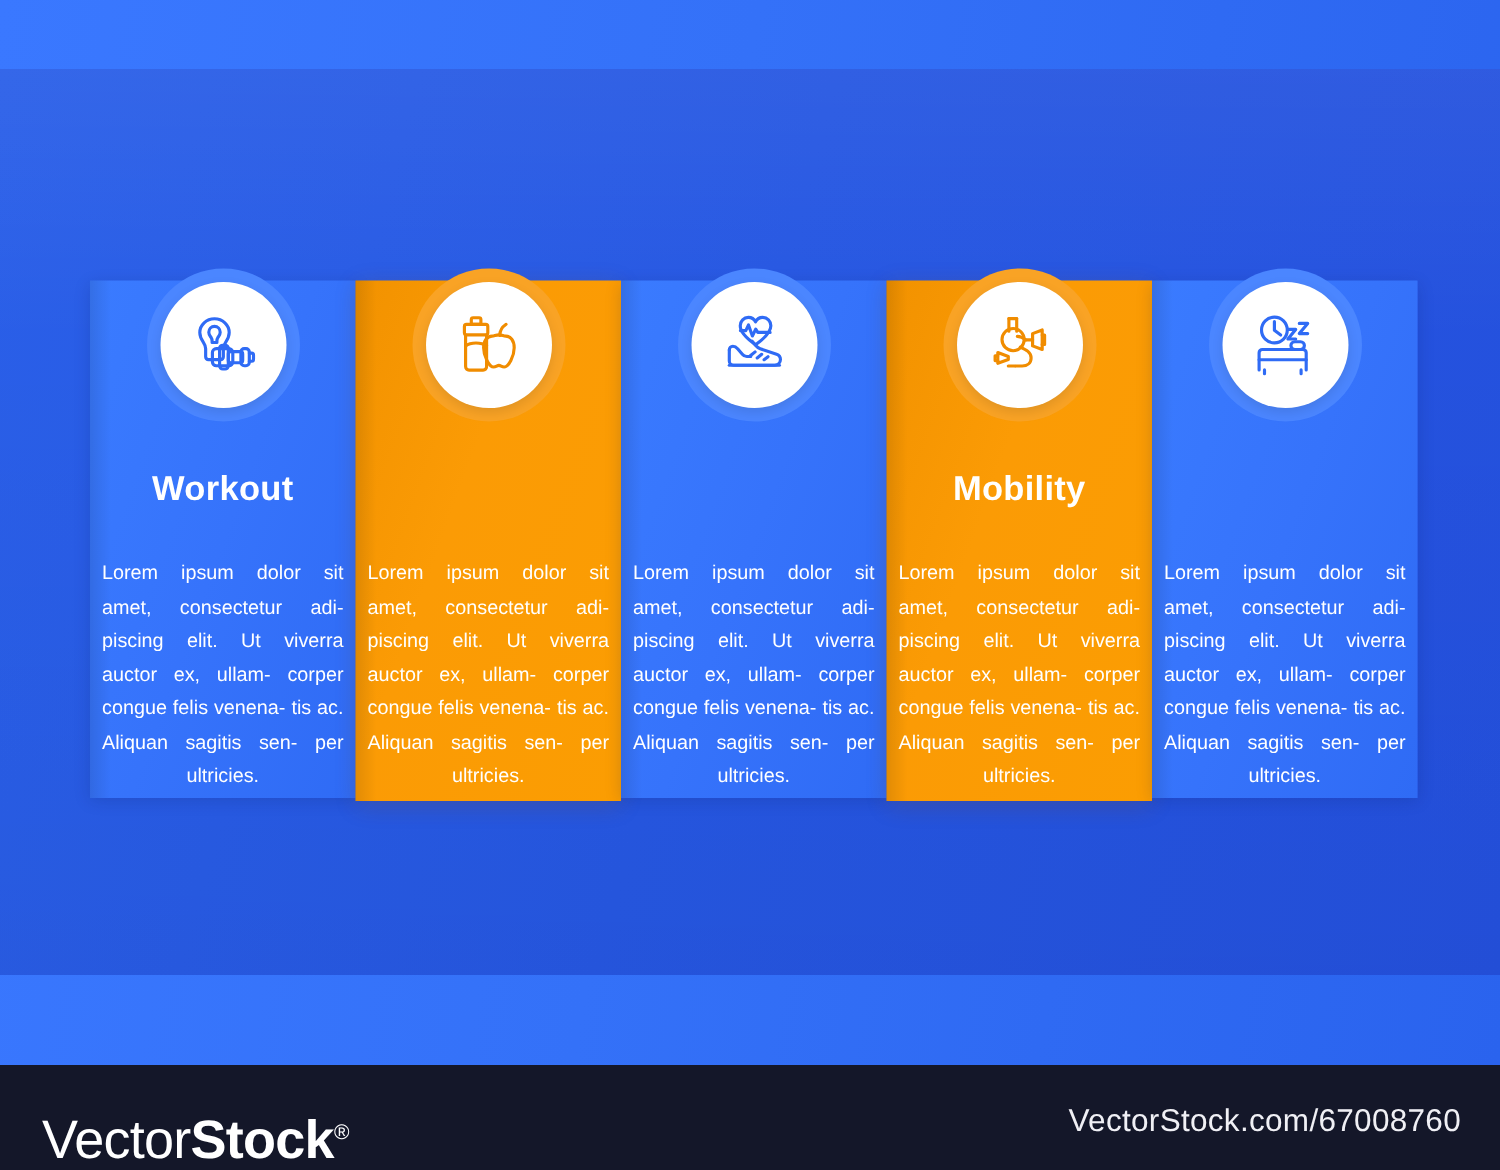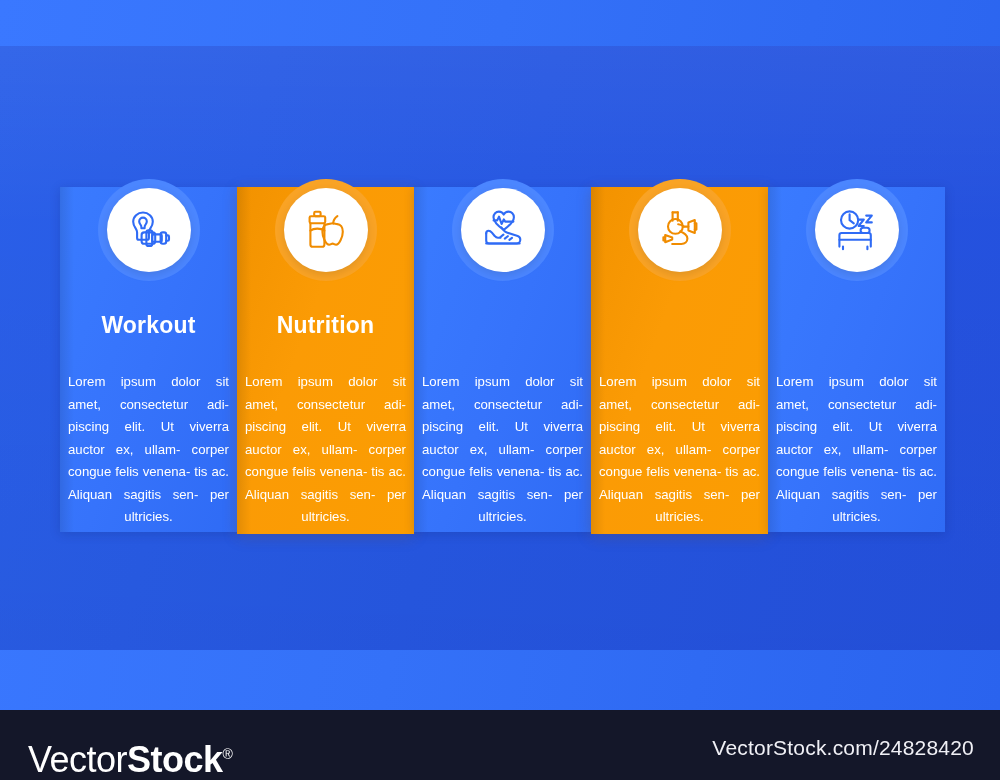--- a/index.html
+++ b/index.html
@@ -212,21 +212,20 @@
               <path d="M44.2 32.4h1.6c.7 0 1.2.6 1.2 1.3v2.8c0 .7-.5 1.3-1.2 1.3h-1.6"></path>
             </svg>
           </span>
         </div>
       </div>
     </div>
 
     <div class="card orange" style="left:177px;">
       <div class="card-body">
         <div class="card-shade"></div>
-        <div class="card-title">Nutrition</div>
         <div class="card-text">Lorem ipsum dolor sit amet, consectetur adi- piscing elit. Ut viverra auctor ex, ullam- corper congue felis venena- tis ac. Aliquan sagitis sen- per ultricies.</div>
       </div>
       <div class="icon-wrap">
         <div class="icon-disc">
           <span>
             <svg width="54" height="54" viewBox="0 0 54 54" fill="none" stroke="#f08c00" stroke-width="2.1" stroke-linecap="round" stroke-linejoin="round">
               <rect x="15.2" y="8.8" width="6.4" height="4.4" rx="1.2"></rect>
               <path d="M10.6 14.6c0-.8.6-1.4 1.4-1.4h12.8c.8 0 1.4.6 1.4 1.4v4.2c0 .8-.6 1.4-1.4 1.4H12c-.8 0-1.4-.6-1.4-1.4z"></path>
               <path d="M11.4 20.2v21.2c0 1.3 1 2.3 2.3 2.3h9.4c1.3 0 2.3-1 2.3-2.3V20.2"></path>
               <path d="M11.4 27.6c3.4-2.6 10.4-2.6 14 0"></path>
@@ -255,20 +254,21 @@
               <path d="M27.4 31.6l-3.2 2.6M31.8 33.2l-3 2.4M36 34.8l-2.6 2"></path>
             </svg>
           </span>
         </div>
       </div>
     </div>
 
     <div class="card orange" style="left:531px;">
       <div class="card-body">
         <div class="card-shade"></div>
+        <div class="card-title">Mobility</div>
         <div class="card-text">Lorem ipsum dolor sit amet, consectetur adi- piscing elit. Ut viverra auctor ex, ullam- corper congue felis venena- tis ac. Aliquan sagitis sen- per ultricies.</div>
       </div>
       <div class="icon-wrap">
         <div class="icon-disc">
           <span>
             <svg width="54" height="54" viewBox="0 0 54 54" fill="none" stroke="#f08c00" stroke-width="2.1" stroke-linecap="round" stroke-linejoin="round">
               <circle cx="22.4" cy="23.4" r="7.4"></circle>
               <path d="M19.6 9.4v8.4M24.8 9.4v8.4"></path>
               <path d="M22.4 9.4h-2.8M22.4 9.4h2.4"></path>
               <path d="M25.2 21.2c2.4 0 4.4 1.4 5.6 2.4"></path>
@@ -305,16 +305,16 @@
             </svg>
           </span>
         </div>
       </div>
     </div>
 
   </div>
 
   <div class="footer">
     <div class="logo"><span class="lt">Vector</span><span class="bd">Stock</span><span class="reg">®</span></div>
-    <div class="url">VectorStock.com/24828420</div>
+    <div class="url">VectorStock.com/67008760</div>
   </div>
 
 </div>
 
 </body></html>

